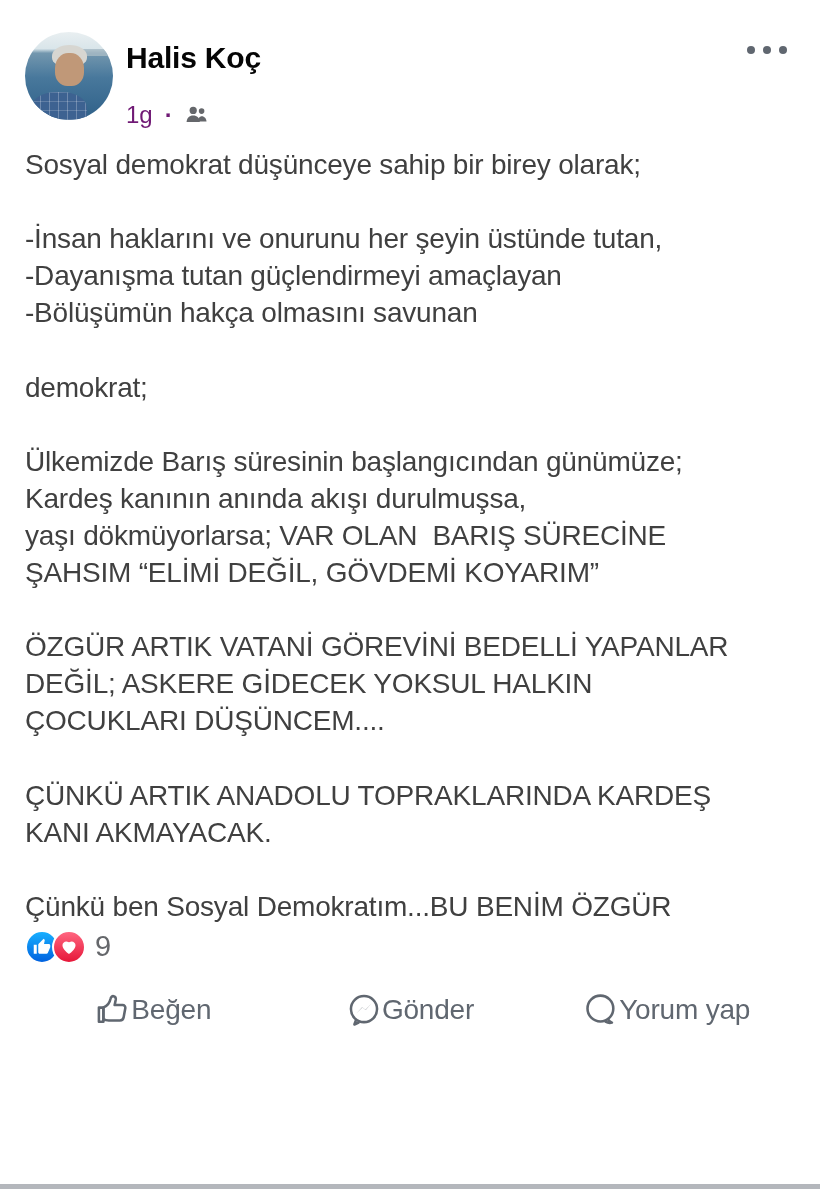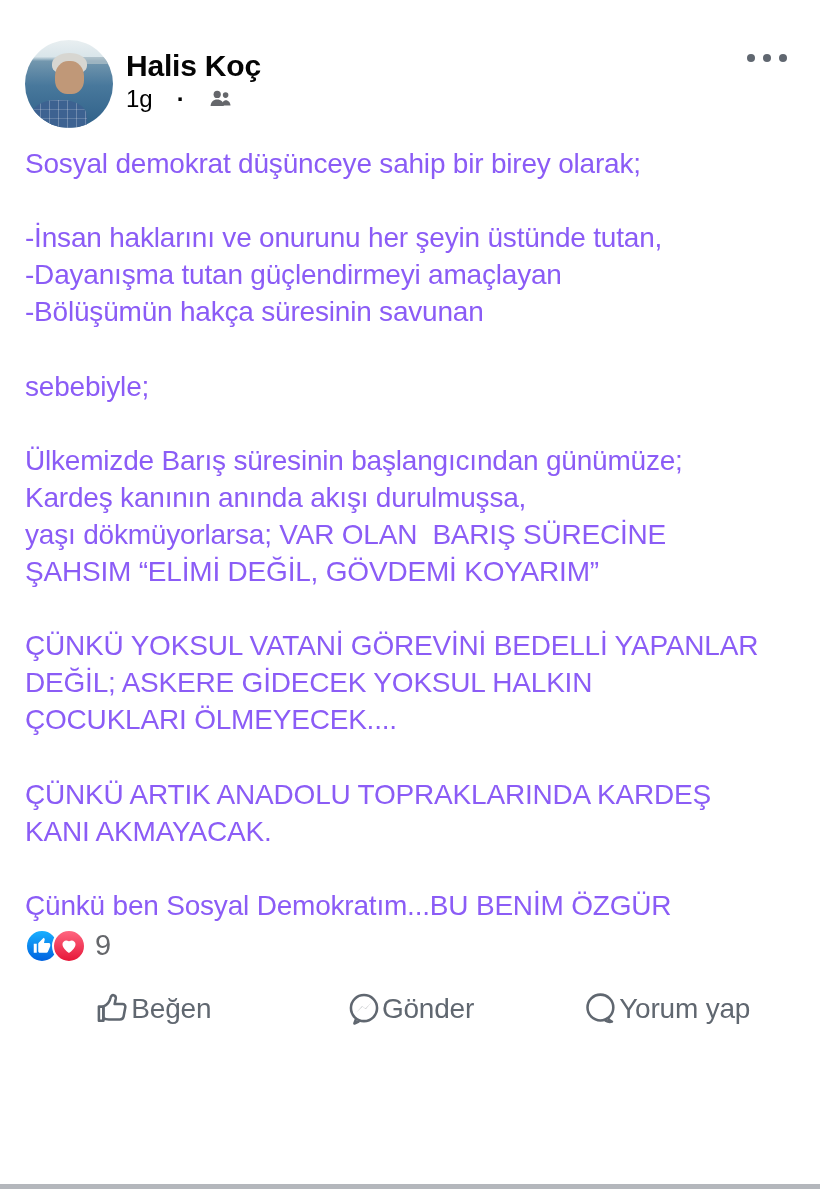--- a/index.html
+++ b/index.html
@@ -4,47 +4,47 @@
 <style>
   * { margin:0; padding:0; box-sizing:border-box; }
   html,body { width:820px; height:1195px; }
   body {
     background:#ffffff;
     font-family:"Liberation Sans", sans-serif;
     position:relative;
     overflow:hidden;
     color:#050505;
   }
-  .post { padding:12px 25px; position:relative; }
+  .post { padding:4px 25px; position:relative; }
 
   
   .header { padding-top:28px; display:flex; gap:13px; position:relative; }
   .avatar {
     width:88px; height:88px; border-radius:50%; overflow:hidden; position:relative; flex:0 0 88px;
     background:linear-gradient(180deg,#e9eff1 0%,#d9e5ea 19%,#7397ae 24%,#48789c 52%,#2f6088 100%);
     cursor:pointer;
   }
   .avatar .landmass { position:absolute; top:17px; right:-4px; width:46px; height:7px; background:#a9bcc6; border-radius:4px; opacity:.8; }
   .avatar .hair { position:absolute; top:13px; left:27px; width:35px; height:22px; background:#d7d6d1; border-radius:50% 50% 42% 42%; }
   .avatar .face { position:absolute; top:21px; left:30px; width:29px; height:33px; background:#c09878; border-radius:46% 46% 42% 42%; }
   .avatar .shirt { position:absolute; bottom:-8px; left:6px; width:56px; height:36px; background:#3d6291; border-radius:45% 45% 0 0;
     background-image:linear-gradient(90deg, rgba(255,255,255,.25) 1px, transparent 1px), linear-gradient(rgba(255,255,255,.18) 1px, transparent 1px);
     background-size:9px 9px; }
   .header-texts { padding-top:9px; }
   .author-name { font-size:30px; font-weight:700; color:#050505; letter-spacing:-.2px; cursor:pointer; }
-  .meta-row { margin-top:2px; display:flex; align-items:center; gap:24px; color:#000000; font-size:24px; }
+  .meta-row { margin-top:26px; display:flex; align-items:center; gap:12px; color:#701a75; font-size:24px; }
   .meta-sep { font-weight:700; }
   .menu-dots { position:absolute; top:36px; right:2px; display:flex; gap:8px; padding:6px; cursor:pointer; }
   .menu-dots i { width:8px; height:8px; border-radius:50%; background:#606770; display:block; }
 
   
   .post-body { margin-top:17px; }
   .post-line {
     font-size:28px; line-height:37.1px; min-height:37.1px;
-    color:#8b5cf6; white-space:pre; letter-spacing:-.2px;
+    color:#404040; white-space:pre; letter-spacing:-.2px;
   }
 
   
   .reactions { display:flex; align-items:center; margin-top:4px; height:36px; cursor:pointer; }
   .rx { width:34px; height:34px; border-radius:50%; display:flex; align-items:center; justify-content:center; border:2px solid #fff; }
   .rx-like { background:linear-gradient(180deg,#18afff,#0062df); z-index:1; }
   .rx-love { background:linear-gradient(180deg,#ff6680,#e61739); margin-left:-7px; z-index:2; }
   .rx-count { margin-left:9px; font-size:29px; color:#65676b; }
 
   
@@ -92,32 +92,32 @@
       <i></i>
       <i></i>
     </div>
   </div>
 
   <div class="post-body">
     <div class="post-line">Sosyal demokrat düşünceye sahip bir birey olarak;</div>
     <div class="post-line"></div>
     <div class="post-line">-İnsan haklarını ve onurunu her şeyin üstünde tutan,</div>
     <div class="post-line">-Dayanışma tutan güçlendirmeyi amaçlayan</div>
-    <div class="post-line">-Bölüşümün hakça süresinin savunan</div>
+    <div class="post-line">-Bölüşümün hakça olmasını savunan</div>
     <div class="post-line"></div>
-    <div class="post-line">sebebiyle;</div>
+    <div class="post-line">demokrat;</div>
     <div class="post-line"></div>
     <div class="post-line">Ülkemizde Barış süresinin başlangıcından günümüze;</div>
     <div class="post-line">Kardeş kanının anında akışı durulmuşsa,</div>
     <div class="post-line">yaşı dökmüyorlarsa; VAR OLAN  BARIŞ SÜRECİNE</div>
     <div class="post-line">ŞAHSIM “ELİMİ DEĞİL, GÖVDEMİ KOYARIM”</div>
     <div class="post-line"></div>
-    <div class="post-line">ÇÜNKÜ YOKSUL VATANİ GÖREVİNİ BEDELLİ YAPANLAR</div>
+    <div class="post-line">ÖZGÜR ARTIK VATANİ GÖREVİNİ BEDELLİ YAPANLAR</div>
     <div class="post-line">DEĞİL; ASKERE GİDECEK YOKSUL HALKIN</div>
-    <div class="post-line">ÇOCUKLARI ÖLMEYECEK....</div>
+    <div class="post-line">ÇOCUKLARI DÜŞÜNCEM....</div>
     <div class="post-line"></div>
     <div class="post-line">ÇÜNKÜ ARTIK ANADOLU TOPRAKLARINDA KARDEŞ</div>
     <div class="post-line">KANI AKMAYACAK.</div>
     <div class="post-line"></div>
     <div class="post-line">Çünkü ben Sosyal Demokratım...BU BENİM ÖZGÜR</div>
   </div>
 
   <div class="reactions">
     <span class="rx rx-like">
       <svg width="18" height="18" viewBox="0 0 24 24" fill="#ffffff">

